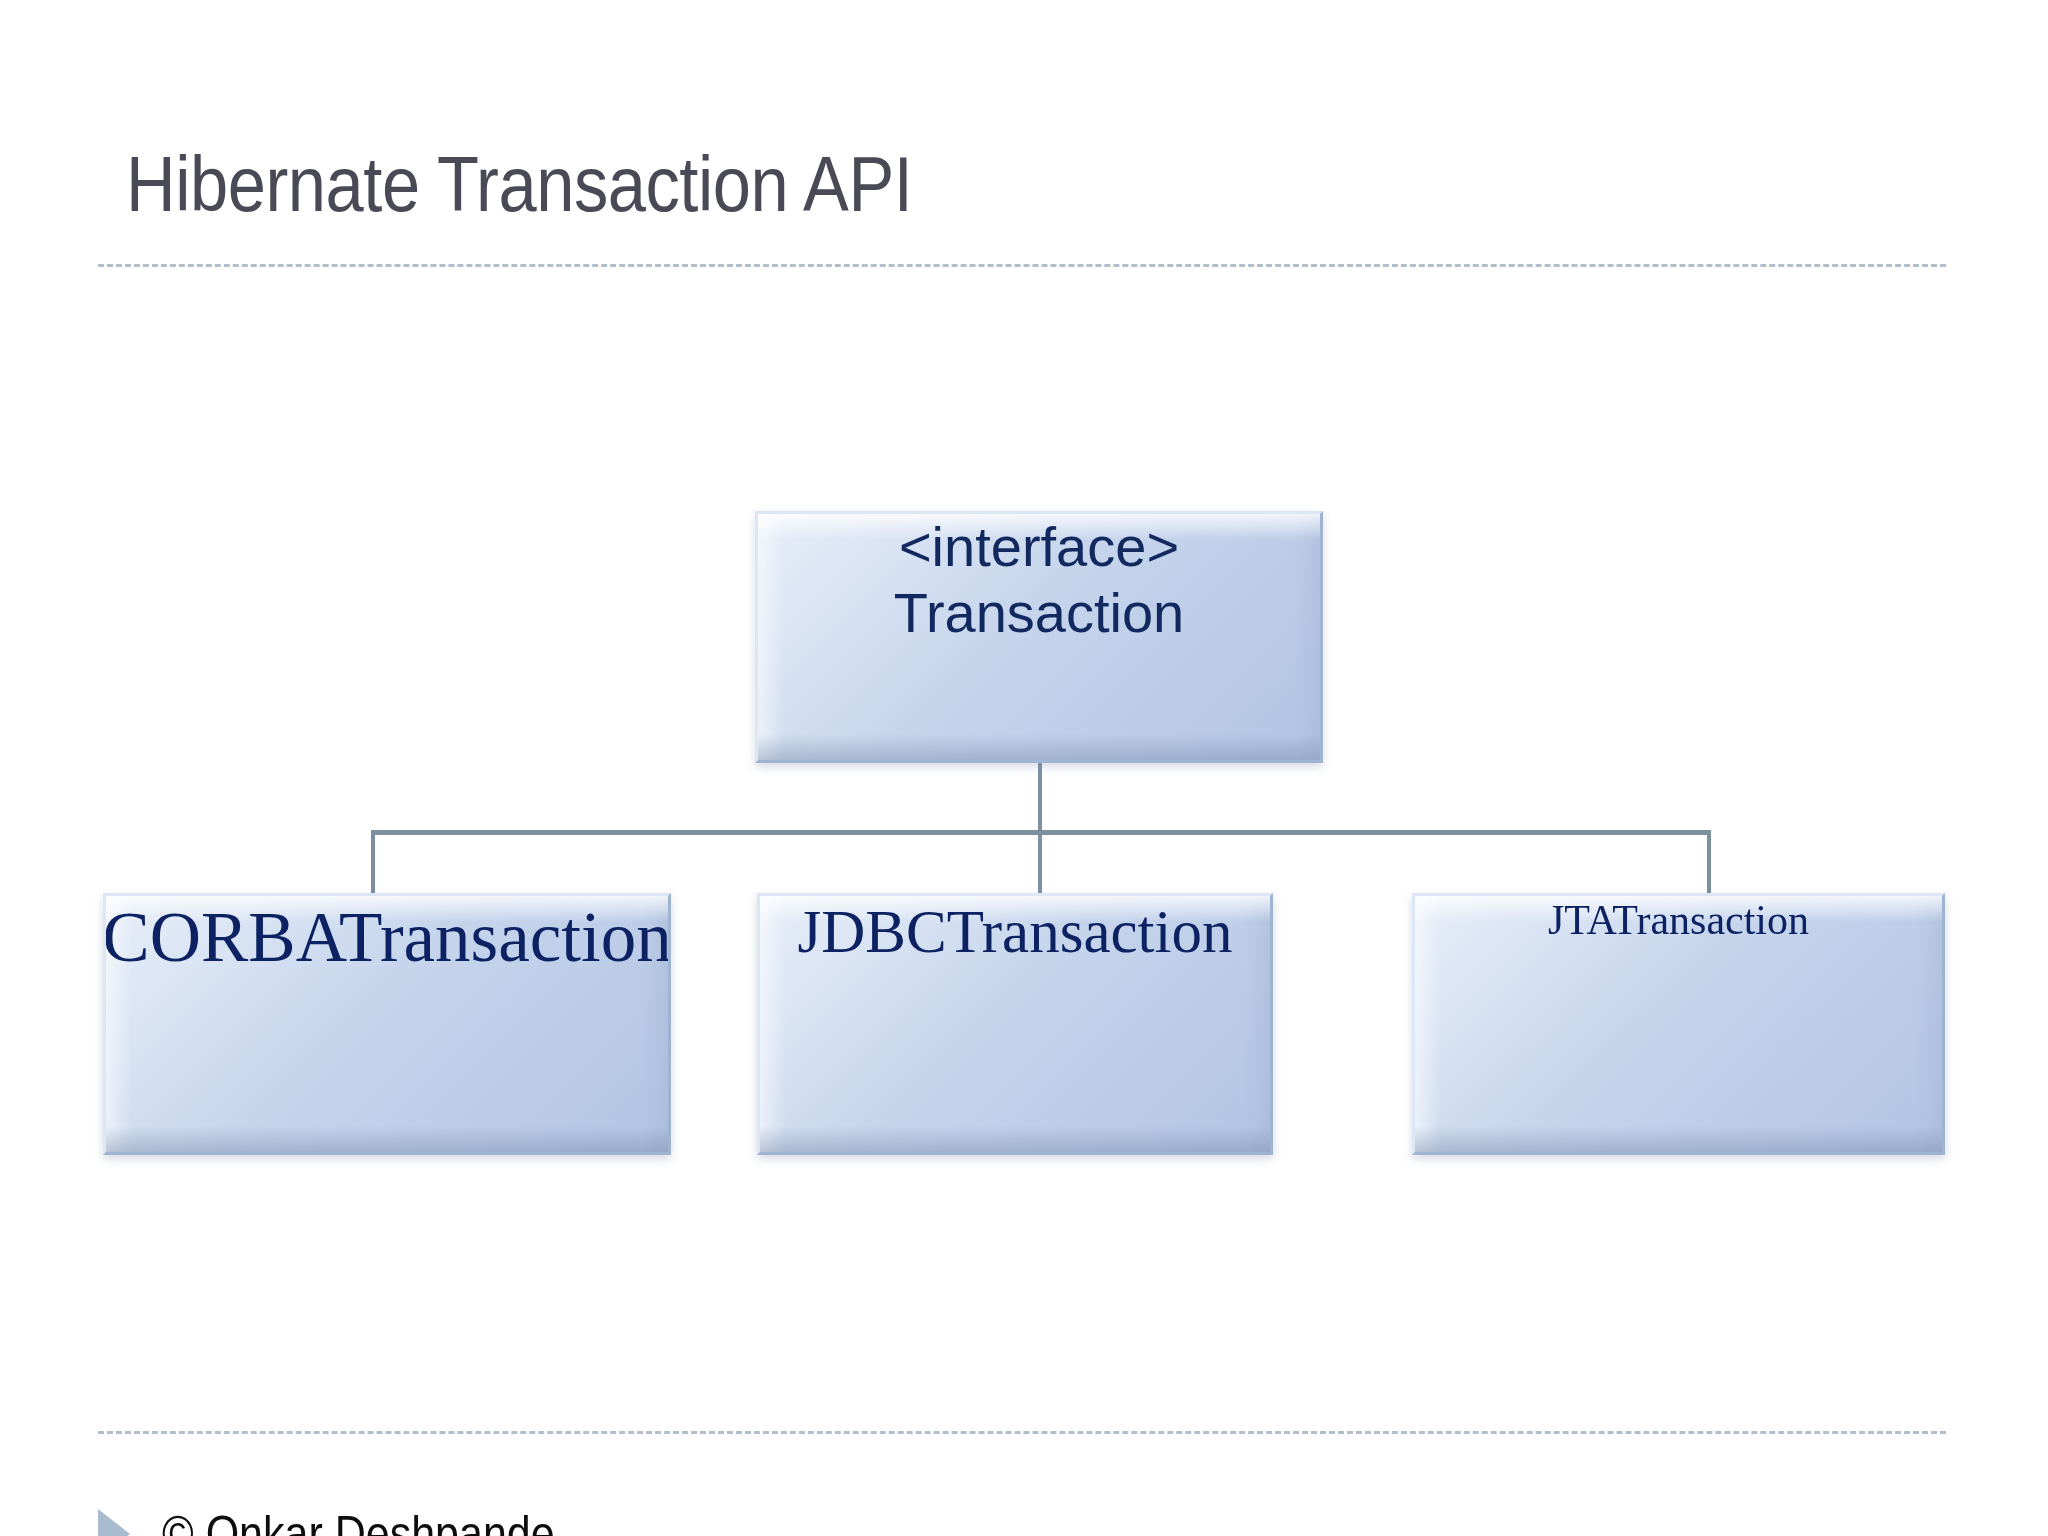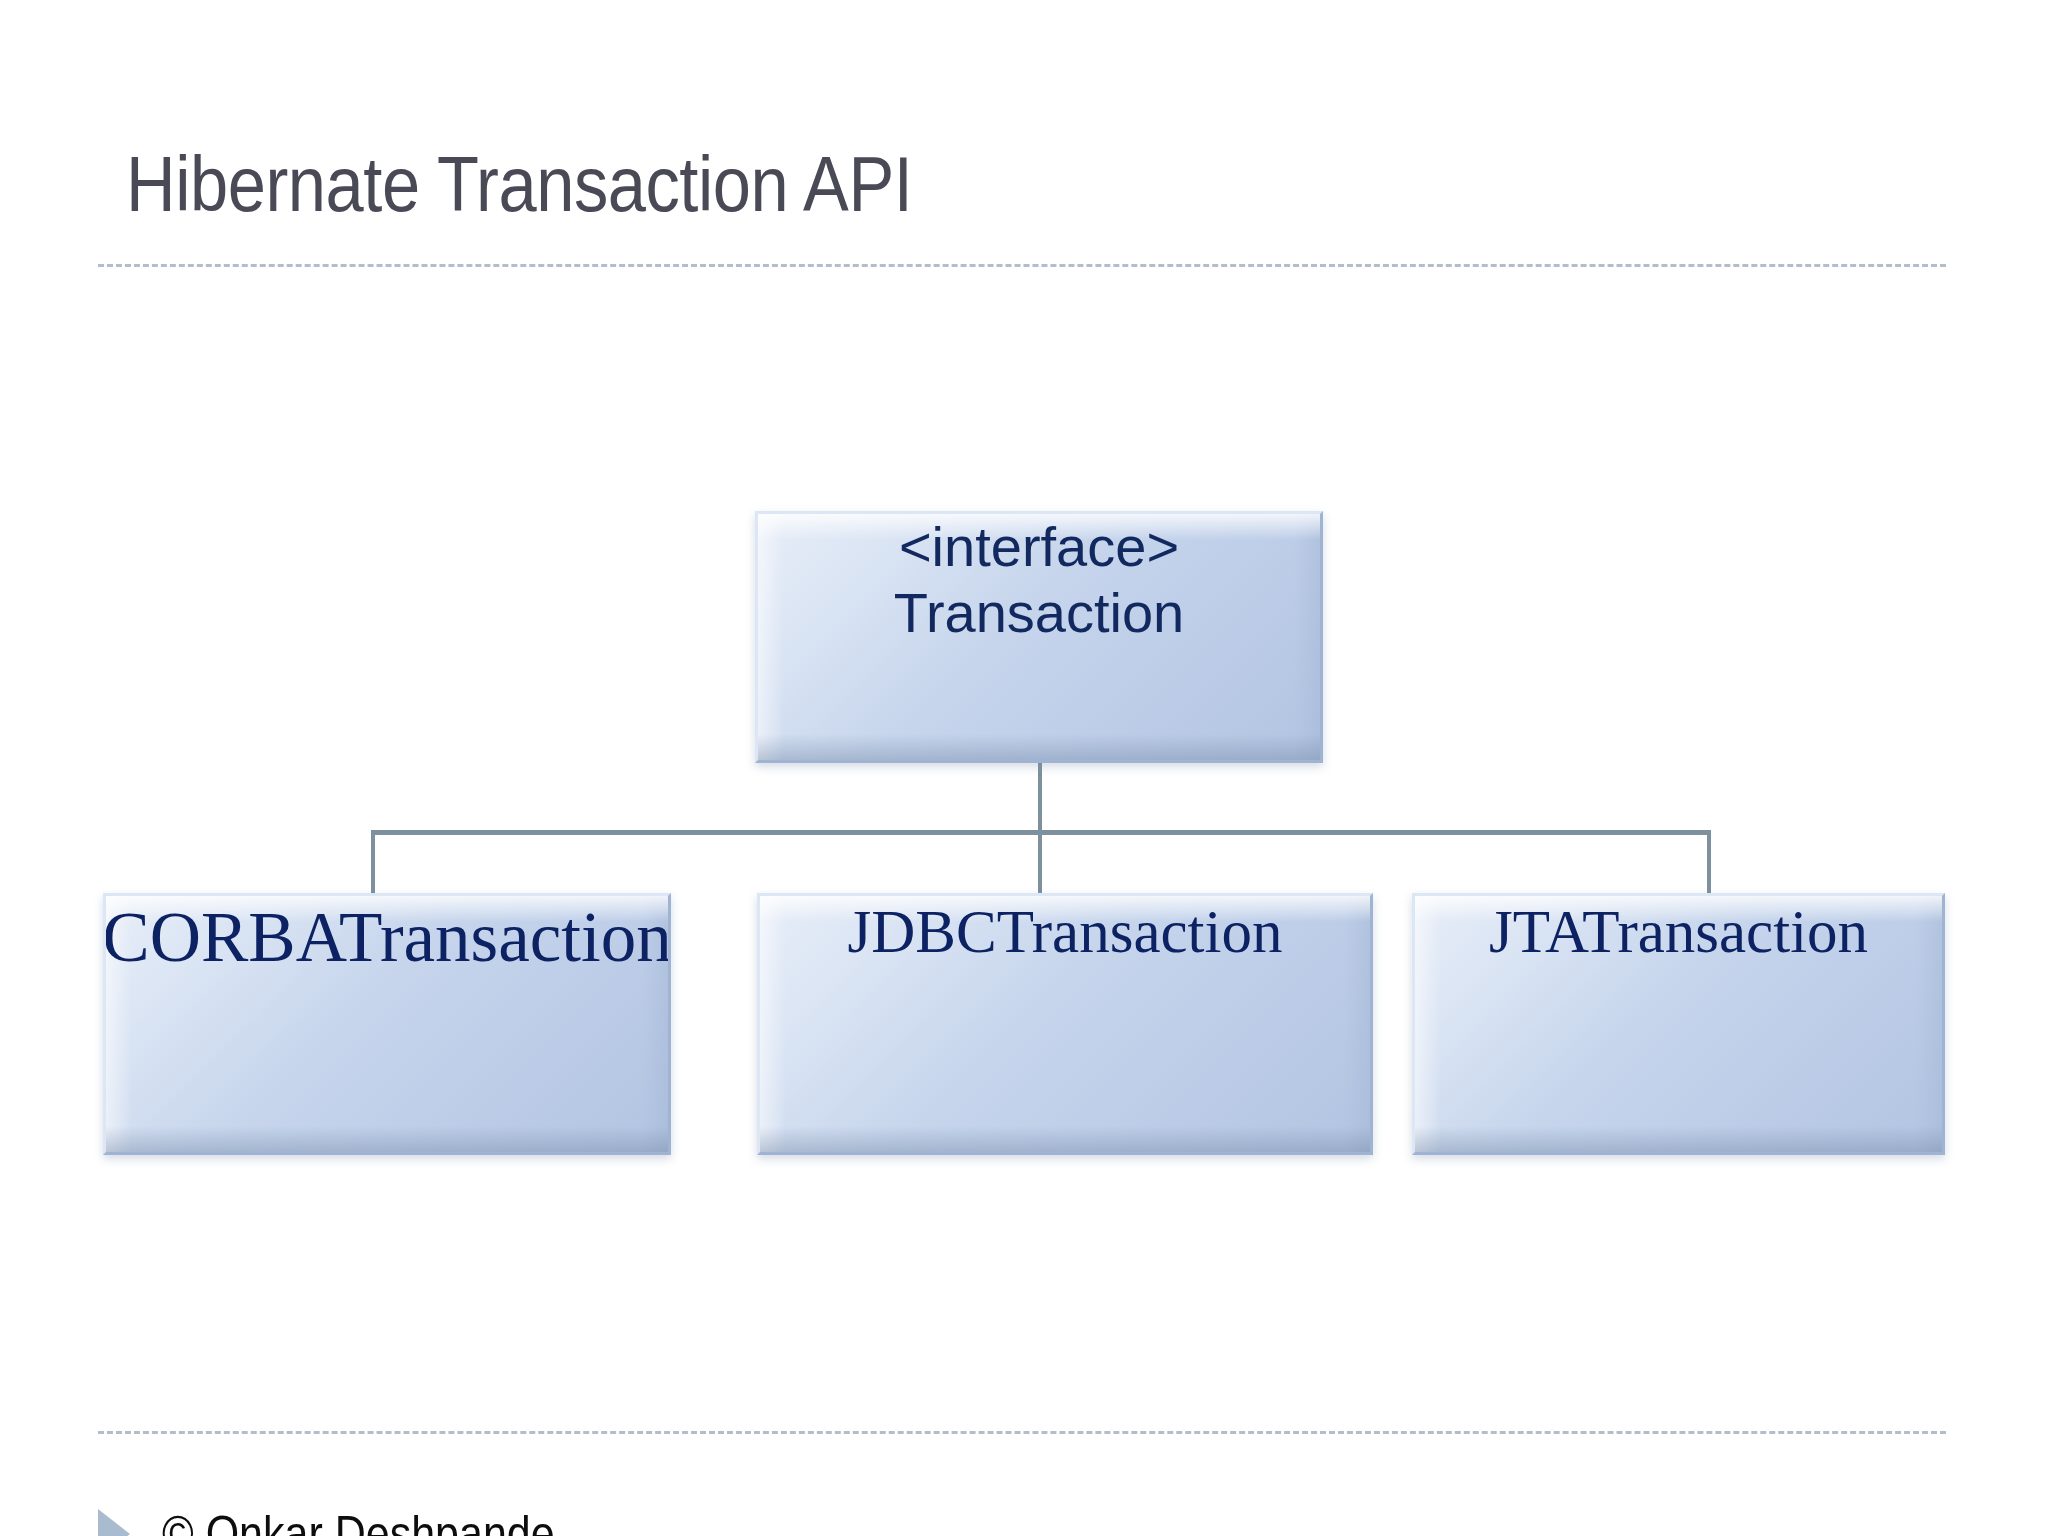--- a/index.html
+++ b/index.html
@@ -128,32 +128,32 @@
   #node-root .node-label {
     font-family: "Liberation Sans", sans-serif;
     font-size: 56px;
     font-weight: 400;
     color: #12295f;
   }
 
   
   .leaf { top: 885px; height: 262px; }
   #node-corba { left: 103px;  width: 568px; }
-  #node-jdbc  { left: 757px;  width: 616px; }
+  #node-jdbc  { left: 757px;  width: 516px; }
   #node-jta   { left: 1412px; width: 533px; }
   .leaf .node-label {
     font-family: "Liberation Serif", "DejaVu Serif", serif;
     font-size: 62px;
     font-weight: 400;
     color: #0d2263;
     white-space: nowrap;
   }
   #node-corba .node-label { font-size: 71px; }
   #node-jdbc  .node-label { font-size: 61px; }
-  #node-jta   .node-label { font-size: 61px; }
+  #node-jta   .node-label { font-size: 42px; }
 
   
   .footer {
     position: absolute;
     left: 98px;
     top: 1491px;
     display: flex;
     align-items: center;
     height: 70px;
   }

